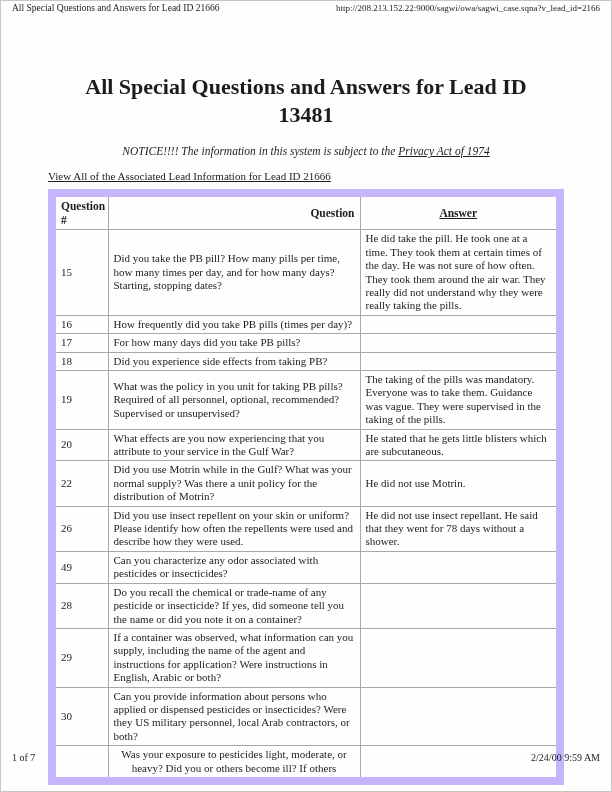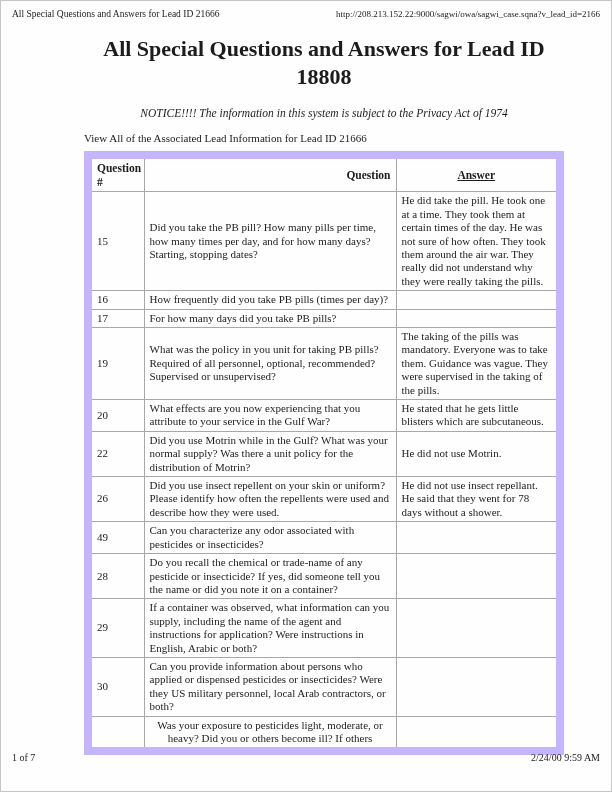--- a/index.html
+++ b/index.html
@@ -13,45 +13,46 @@
     height: 792px;
     margin: 0 auto;
     background: #fefefe;
     position: relative;
     overflow: hidden;
     border: 1px solid #c6c6c6;
     color: #1c1c1c;
   }
   .print-header {
     position: absolute;
-    top: 8px; left: 11px; right: 11px;
+    top: 2px; left: 11px; right: 11px;
     display: flex;
     justify-content: space-between;
     align-items: flex-end;
     font-size: 9.5px;
     white-space: nowrap;
   }
   .print-header .ph-url { font-size: 9px; }
-  .content { padding: 34px 47px 0 47px; margin-left: 36px; }
+  .content { padding: 72px 47px 0 47px; }
   h1.title {
     margin: 0 0 16px 0;
     text-align: center;
     font-size: 22px;
     line-height: 1.28;
     font-weight: bold;
   }
   h1.title span { display: block; }
   .notice {
     margin: 0 0 13px 0;
     text-align: center;
     font-style: italic;
     font-size: 11.5px;
   }
   .link {
     color: inherit;
+    text-decoration: underline;
     cursor: pointer;
   }
   .view-row { margin: 0 0 7px 0; font-size: 11px; }
   table.qa {
     width: 100%;
     border-collapse: collapse;
     table-layout: fixed;
     font-size: 11px;
     line-height: 1.22;
     border: 8px solid #c4b5fd;
@@ -85,21 +86,21 @@
 
   <div class="print-header">
     <span class="ph-title">All Special Questions and Answers for Lead ID 21666</span>
     <span class="ph-url">http://208.213.152.22:9000/sagwi/owa/sagwi_case.sqna?v_lead_id=2166</span>
   </div>
 
   <div class="content">
 
     <h1 class="title">
       <span>All Special Questions and Answers for Lead ID</span>
-      <span>18808</span>
+      <span>13481</span>
     </h1>
 
     <p class="notice">
       <span>NOTICE!!!! The information in this system is subject to the</span>
       <a class="link">Privacy Act of 1974</a>
     </p>
 
     <p class="view-row">
       <a class="link">View All of the Associated Lead Information for Lead ID 21666</a>
     </p>
@@ -119,20 +120,25 @@
             <td class="cell-answer">He did take the pill. He took one at a time. They took them at certain times of the day. He was not sure of how often. They took them around the air war. They really did not understand why they were really taking the pills.</td>
           </tr>
           <tr>
             <td class="cell-num">16</td>
             <td class="cell-question">How frequently did you take PB pills (times per day)?</td>
             <td class="cell-answer"></td>
           </tr>
           <tr>
             <td class="cell-num">17</td>
             <td class="cell-question">For how many days did you take PB pills?</td>
+            <td class="cell-answer"></td>
+          </tr>
+          <tr>
+            <td class="cell-num">18</td>
+            <td class="cell-question">Did you experience side effects from taking PB?</td>
             <td class="cell-answer"></td>
           </tr>
           <tr>
             <td class="cell-num">19</td>
             <td class="cell-question">What was the policy in you unit for taking PB pills? Required of all personnel, optional, recommended? Supervised or unsupervised?</td>
             <td class="cell-answer">The taking of the pills was mandatory. Everyone was to take them. Guidance was vague. They were supervised in the taking of the pills.</td>
           </tr>
           <tr>
             <td class="cell-num">20</td>
             <td class="cell-question">What effects are you now experiencing that you attribute to your service in the Gulf War?</td>

